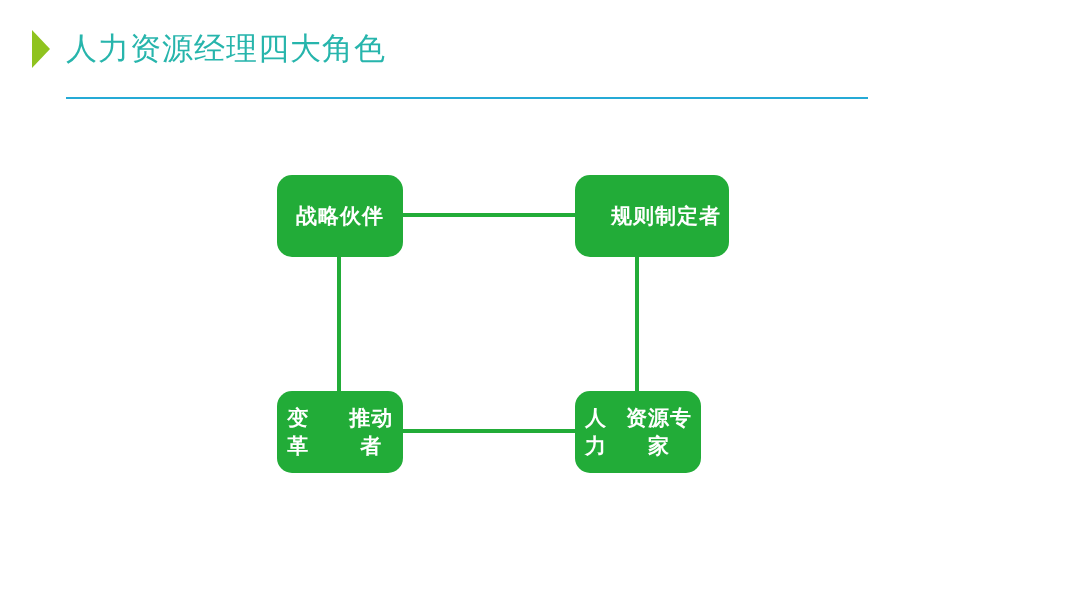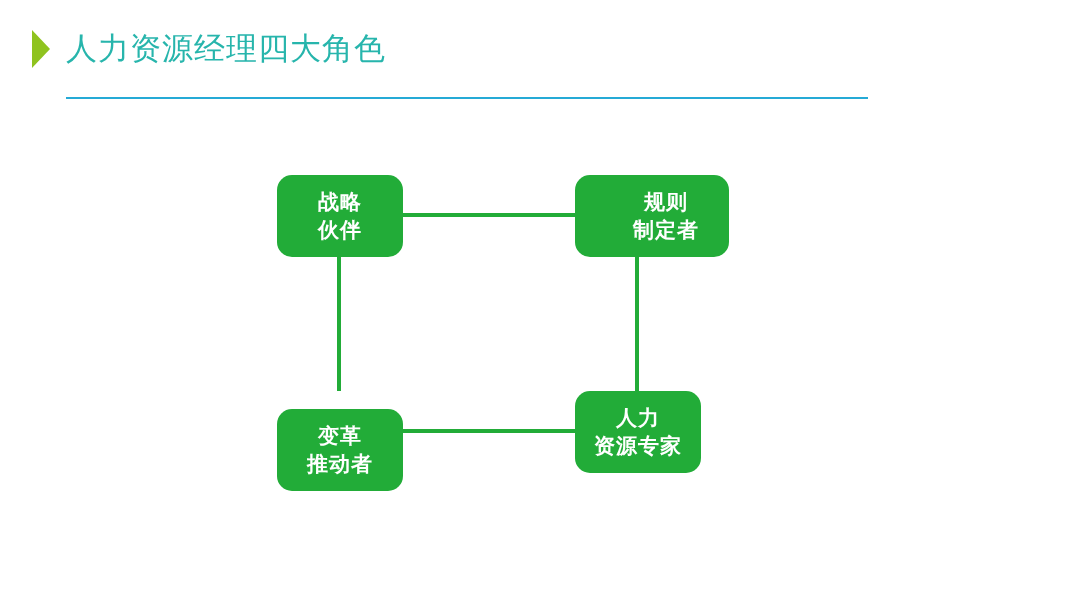--- a/index.html
+++ b/index.html
@@ -54,32 +54,32 @@
 
   
   .node {
     position: absolute;
     width: 126px;
     height: 82px;
     background: #22AC38;
     border-radius: 15px;
     color: #ffffff;
     display: flex;
-    flex-direction: column;
+    flex-direction: row;
     align-items: center;
     justify-content: center;
     text-align: center;
     font-size: 21px;
     line-height: 28px;
     font-weight: 600;
     letter-spacing: 1px;
   }
   .node-tl { left: 277px; top: 175px; }
   .node-tr { left: 575px; top: 175px; padding-left: 28px; }
-  .node-bl { left: 277px; top: 409px; }
+  .node-bl { left: 277px; top: 391px; gap: 20px; }
   .node-br { left: 575px; top: 391px; }
 
   .connector {
     position: absolute;
     background: #22AC38;
   }
   .conn-top    { left: 403px; top: 213px; width: 172px; height: 4px; }
   .conn-bottom { left: 403px; top: 429px; width: 172px; height: 4px; }
   .conn-left   { left: 337px; top: 257px; width: 4px;  height: 134px; }
   .conn-right  { left: 635px; top: 257px; width: 4px;  height: 134px; }

